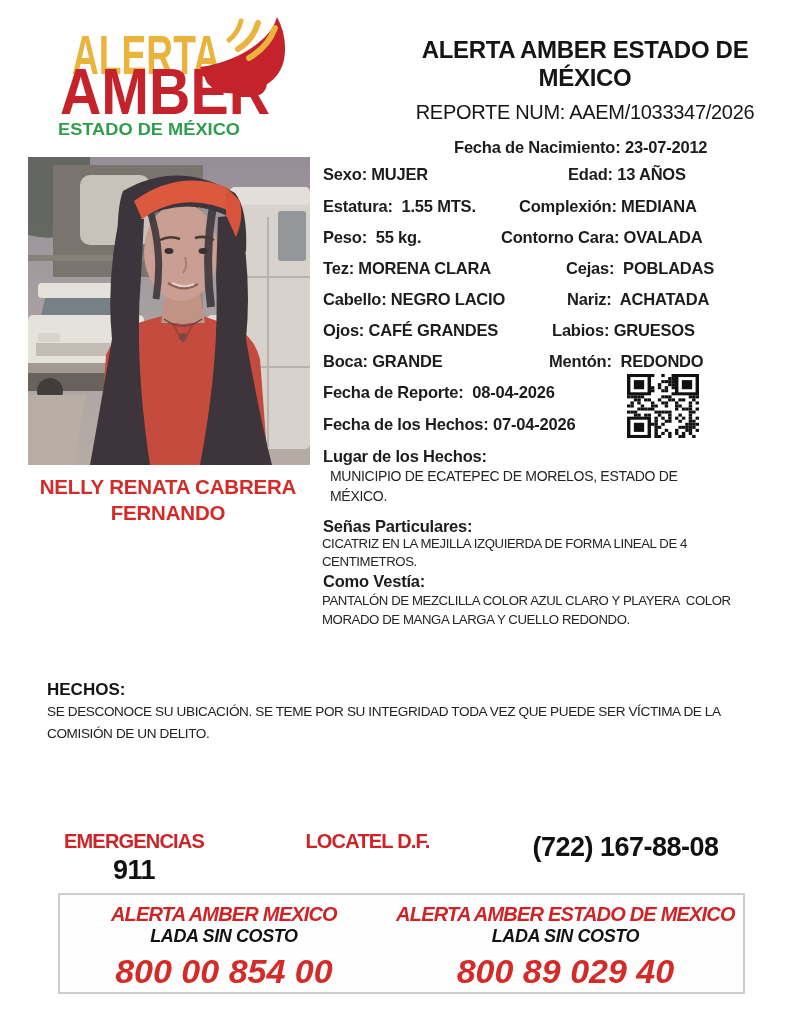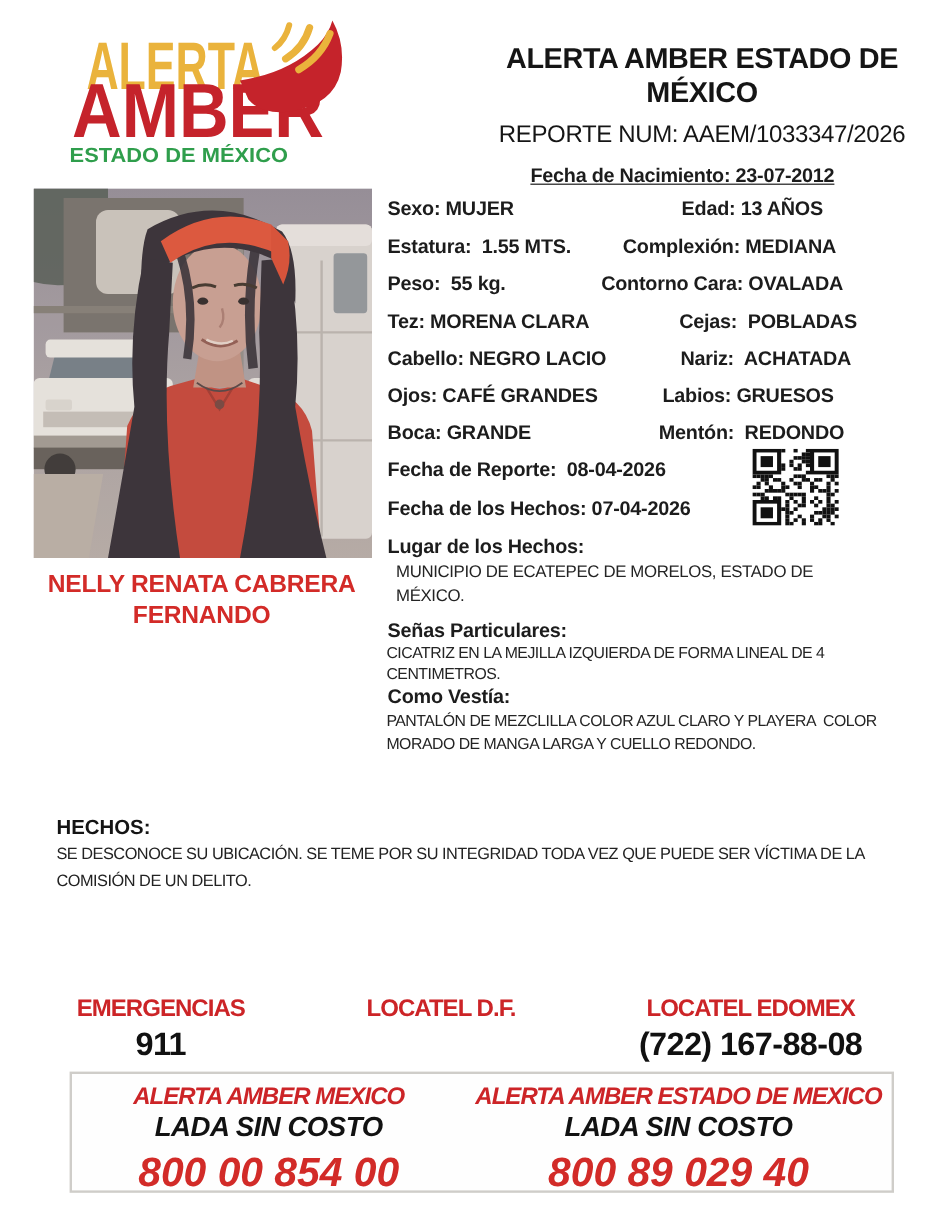--- a/index.html
+++ b/index.html
@@ -32,21 +32,21 @@
   
   .em-col{position:absolute;top:830px;text-align:center;}
   .em-label{color:#cc2427;font-weight:700;font-size:20px;letter-spacing:-0.8px;}
   .em-number{color:#111;font-weight:700;font-size:27px;letter-spacing:-0.5px;margin-top:2px;}
   
   .hotbox{position:absolute;left:58px;top:893px;width:683px;height:97px;border:2px solid #cfcdc9;
           display:flex;background:#fefefe;font-style:italic;}
   .hot-col{flex:1;text-align:center;padding-top:8px;}
   .hot-col.c1{flex:0 0 48%;}
   .hot-title{color:#cc2427;font-weight:700;font-size:20px;letter-spacing:-0.8px;}
-  .hot-sub{color:#121212;font-weight:700;font-size:23px;letter-spacing:-0.4px;margin-top:0px;}
+  .hot-sub{color:#121212;font-weight:700;font-size:18px;letter-spacing:-0.4px;margin-top:0px;}
   .hot-number{color:#d22b28;font-weight:700;font-size:34px;letter-spacing:0px;margin-top:5px;}
 </style>
 </head>
 <body>
 
 <div class="page">
 
   <svg class="logo" viewBox="0 0 255 124">
     <text x="22" y="59" class="lg-alerta" textLength="148" lengthAdjust="spacingAndGlyphs">ALERTA</text>
     <text x="10" y="99" class="lg-amber" textLength="210" lengthAdjust="spacingAndGlyphs">AMBER</text>
@@ -134,21 +134,21 @@
 
       <rect width="282" height="308" fill="#d9c6bd" opacity="0.12"></rect>
     </svg>
   </div>
 
   <div class="name">
     <div>NELLY RENATA CABRERA</div>
     <div>FERNANDO</div>
   </div>
 
-  <div class="fld" style="left:442px;top:138px;text-decoration:underline;">Fecha de Nacimiento: 23-07-2012</div>
+  <div class="fld" style="left:454px;top:138px;">Fecha de Nacimiento: 23-07-2012</div>
   <div class="fld" style="left:323px;top:165px;">Sexo: MUJER</div>
   <div class="fld" style="left:568px;top:165px;">Edad: 13 AÑOS</div>
   <div class="fld" style="left:323px;top:197px;">Estatura:  1.55 MTS.</div>
   <div class="fld" style="left:519px;top:197px;">Complexión: MEDIANA</div>
   <div class="fld" style="left:323px;top:228px;">Peso:  55 kg.</div>
   <div class="fld" style="left:501px;top:228px;">Contorno Cara: OVALADA</div>
   <div class="fld" style="left:323px;top:259px;">Tez: MORENA CLARA</div>
   <div class="fld" style="left:566px;top:259px;">Cejas:  POBLADAS</div>
   <div class="fld" style="left:323px;top:290px;">Cabello: NEGRO LACIO</div>
   <div class="fld" style="left:567px;top:290px;">Nariz:  ACHATADA</div>
@@ -318,21 +318,20 @@
 COMISIÓN DE UN DELITO.</div>
 
   <div class="em-col" style="left:34px;width:200px;">
     <div class="em-label">EMERGENCIAS</div>
     <div class="em-number">911</div>
   </div>
   <div class="em-col" style="left:265px;width:205px;">
     <div class="em-label">LOCATEL D.F.</div>
   </div>
   <div class="em-col" style="left:513px;width:225px;">
-    <div class="em-label">LOCATEL EDOMEX</div>
     <div class="em-number">(722) 167-88-08</div>
   </div>
 
   <div class="hotbox">
     <div class="hot-col c1">
       <div class="hot-title">ALERTA AMBER MEXICO</div>
       <div class="hot-sub">LADA SIN COSTO</div>
       <div class="hot-number">800 00 854 00</div>
     </div>
     <div class="hot-col">

